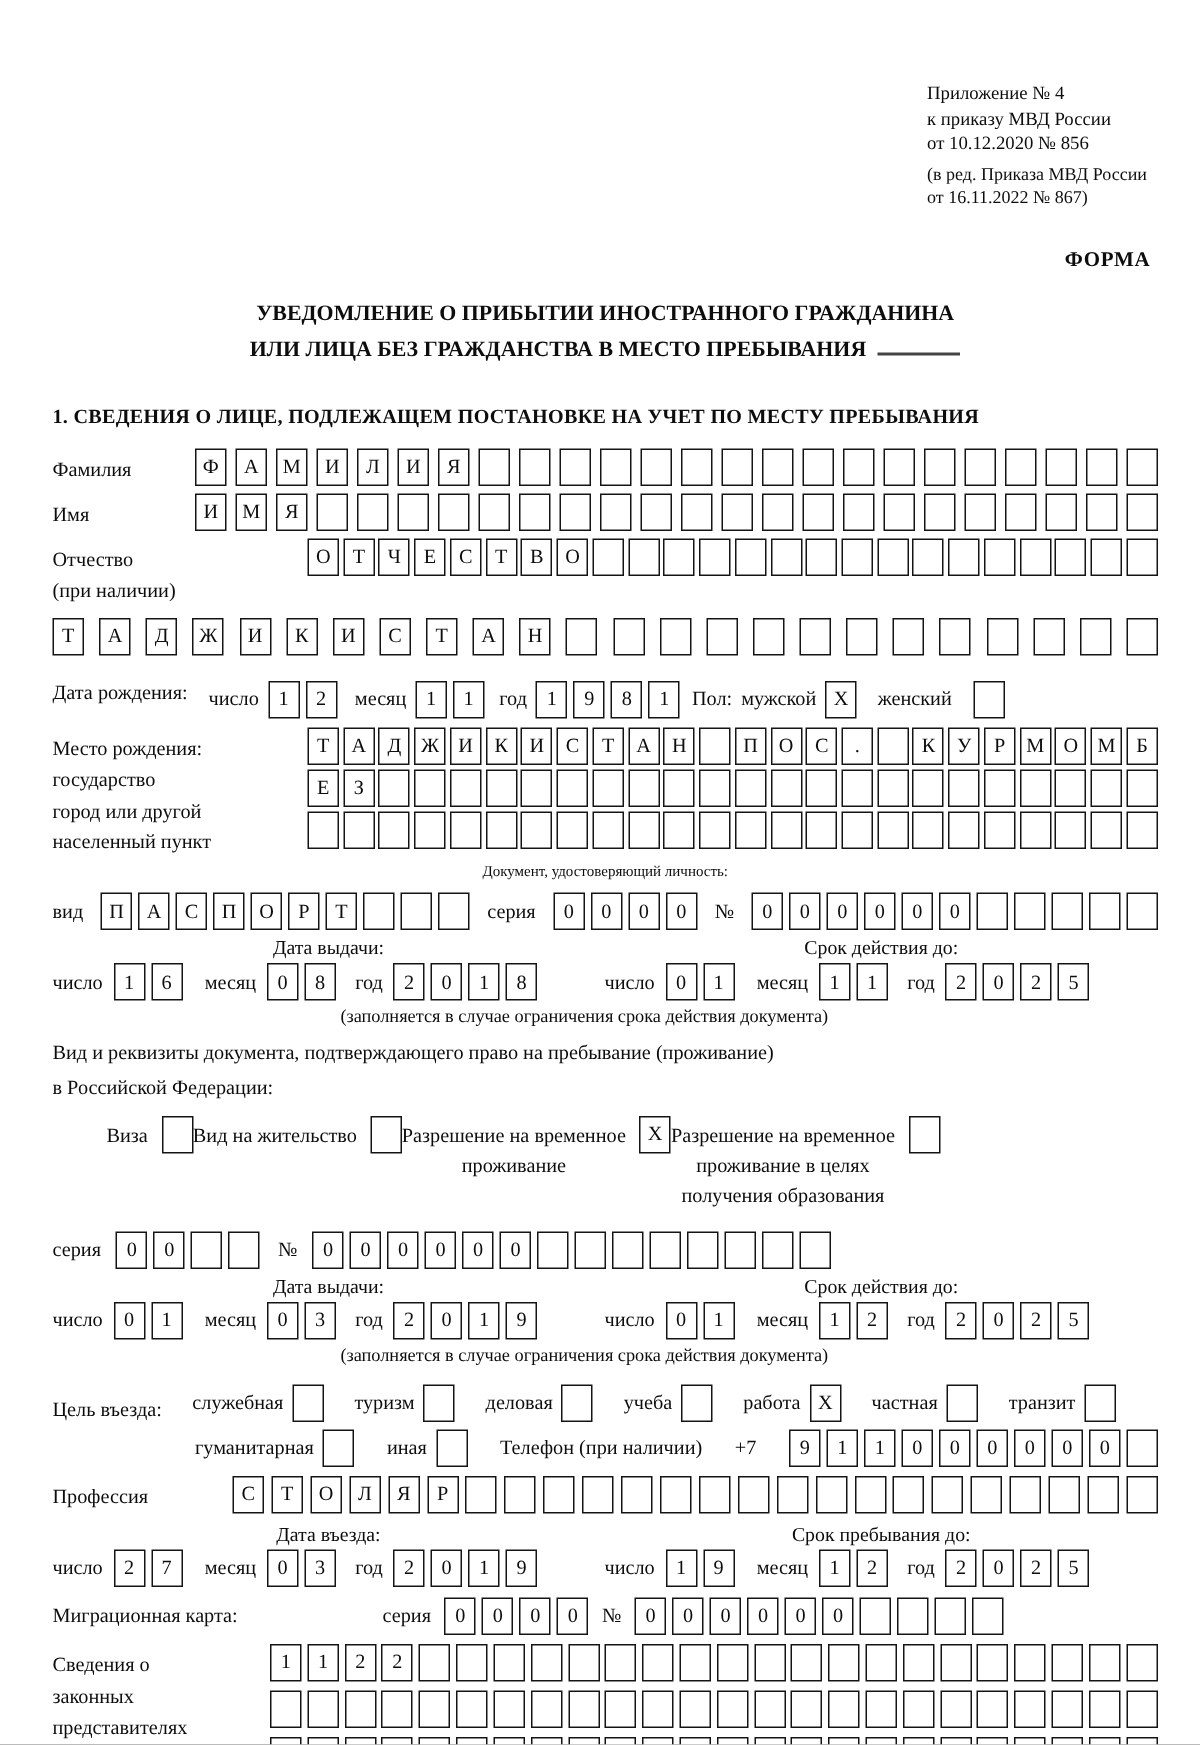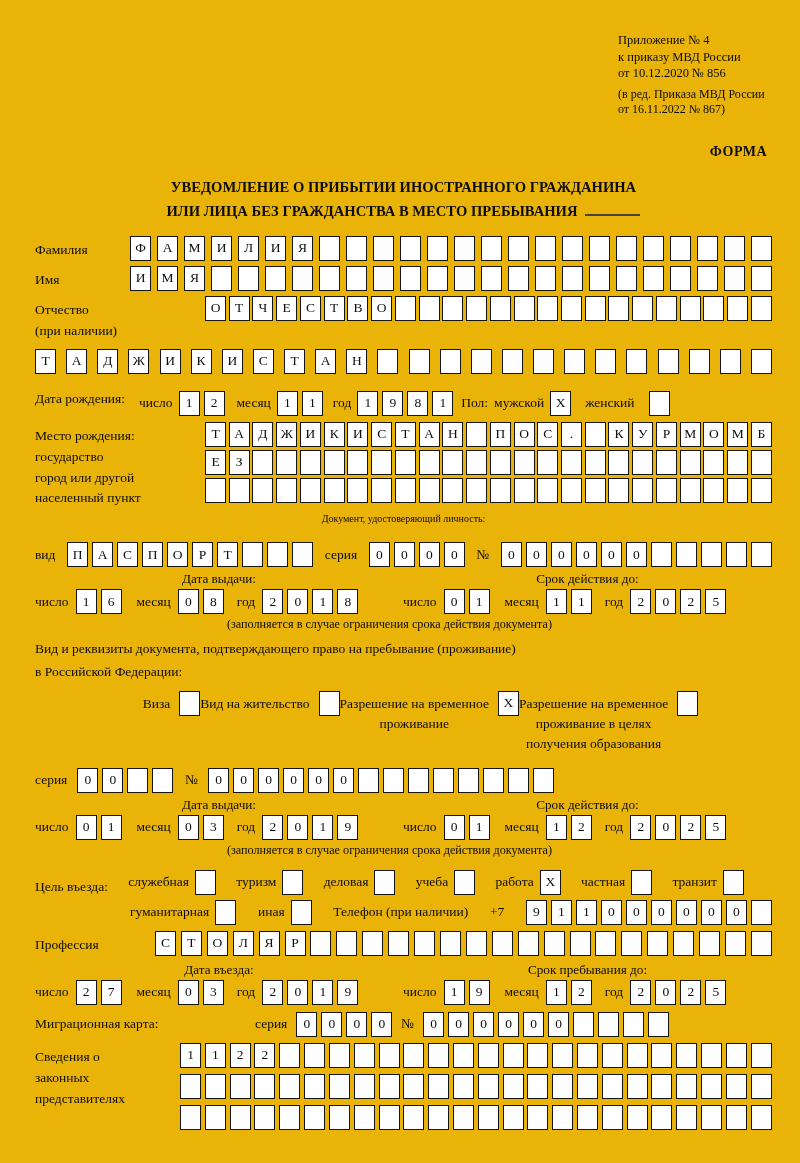--- a/index.html
+++ b/index.html
@@ -1,20 +1,20 @@
 <!DOCTYPE html>
 <html><head>
 <meta charset="utf-8">
 <style>
   html,body{margin:0;padding:0;background:#888;}
   *{box-sizing:border-box;}
   .page{
-    width:800px;height:1163px;margin:0 auto;background:#eab308;color:#0d0d0d;
+    width:800px;height:1163px;margin:0 auto;background:#ffffff;color:#0d0d0d;
     font-family:"Liberation Serif","DejaVu Serif",serif;
-    padding:32px 28px 0 35px;overflow:hidden;position:relative;
+    padding:54px 28px 0 35px;overflow:hidden;position:relative;
   }
   
   .appendix{margin-left:583px;font-size:12.5px;line-height:1.32;}
   .amendment{margin-left:583px;margin-top:5px;font-size:12px;line-height:1.32;}
   .forma{text-align:right;padding-right:5px;font-weight:bold;font-size:14px;margin-top:26px;letter-spacing:.5px;}
   .title{{text-align:center}text-align:center;font-weight:bold;font-size:14.6px;line-height:1.6;margin-top:16px;}
   .blank-line{display:inline-block;width:55px;border-bottom:2px solid #444;height:13px;margin-left:8px;}
   .sec-heading{font-weight:bold;font-size:13.4px;margin-top:25px;letter-spacing:.2px;}
   
   .frow{display:flex;align-items:flex-start;margin-top:5px;}
@@ -34,21 +34,21 @@
   .dates{display:flex;margin-top:4px;}
   .dcol1{width:368px;flex:none;}
   .dcol2{flex:1;}
   .dhead{text-align:center;font-size:13.2px;margin-bottom:2px;}
   .dfields{display:flex;align-items:center;gap:7px;}
   .dcol1 .dfields{padding-left:0px;}
   .note{text-align:center;font-size:12.2px;margin-top:3px;padding-right:28px;}
   .center-bold{text-align:center;font-weight:normal;font-size:10px;margin-top:4px;}
   .plain{font-size:13.5px;line-height:1.65;}
   
-  .optrow{display:flex;justify-content:center;align-items:flex-start;margin-top:8px;padding-right:2px;margin-left:36px;}
+  .optrow{display:flex;justify-content:flex-start;align-items:flex-start;margin-top:8px;padding-right:2px;margin-left:36px;}
   .opt{display:flex;align-items:flex-start;gap:9px;}
   .optlbl{font-size:13.5px;text-align:center;line-height:1.5;padding-top:3px;}
   .purpose{display:flex;align-items:flex-end;justify-content:space-between;margin-top:12px;padding-right:28px;}
   .purpose2{display:flex;align-items:center;justify-content:space-between;margin-top:5px;margin-left:95px;}
 </style>
 </head>
 <body>
 
 <div class="page">
 
@@ -61,20 +61,21 @@
     <div>(в ред. Приказа МВД России</div>
     <div>от 16.11.2022 № 867)</div>
   </div>
   <div class="forma">ФОРМА</div>
 
   <div class="title">
     <div>УВЕДОМЛЕНИЕ О ПРИБЫТИИ ИНОСТРАННОГО ГРАЖДАНИНА</div>
     <div><span>ИЛИ ЛИЦА БЕЗ ГРАЖДАНСТВА В МЕСТО ПРЕБЫВАНИЯ</span><span class="blank-line"></span></div>
   </div>
 
+  <div class="sec-heading">1. СВЕДЕНИЯ О ЛИЦЕ, ПОДЛЕЖАЩЕМ ПОСТАНОВКЕ НА УЧЕТ ПО МЕСТУ ПРЕБЫВАНИЯ</div>
 
   <div class="frow" style="margin-top:13px;">
     <div class="flabel lw95">Фамилия</div>
     <div class="cells">
         <span class="cell">Ф</span>
         <span class="cell">А</span>
         <span class="cell">М</span>
         <span class="cell">И</span>
         <span class="cell">Л</span>
         <span class="cell">И</span>
@@ -315,21 +316,21 @@
           <span class="cell"></span>
           <span class="cell"></span>
           <span class="cell"></span>
           <span class="cell"></span>
         </div>
     </div>
   </div>
 
   <div class="center-bold">Документ, удостоверяющий личность:</div>
 
-  <div class="frow" style="margin-top:18px;align-items:center;justify-content:space-between;">
+  <div class="frow" style="margin-top:8px;align-items:center;justify-content:space-between;">
     <span class="ilbl">вид</span>
     <span class="cells inline">
         <span class="cell">П</span>
         <span class="cell">А</span>
         <span class="cell">С</span>
         <span class="cell">П</span>
         <span class="cell">О</span>
         <span class="cell">Р</span>
         <span class="cell">Т</span>
         <span class="cell"></span>

